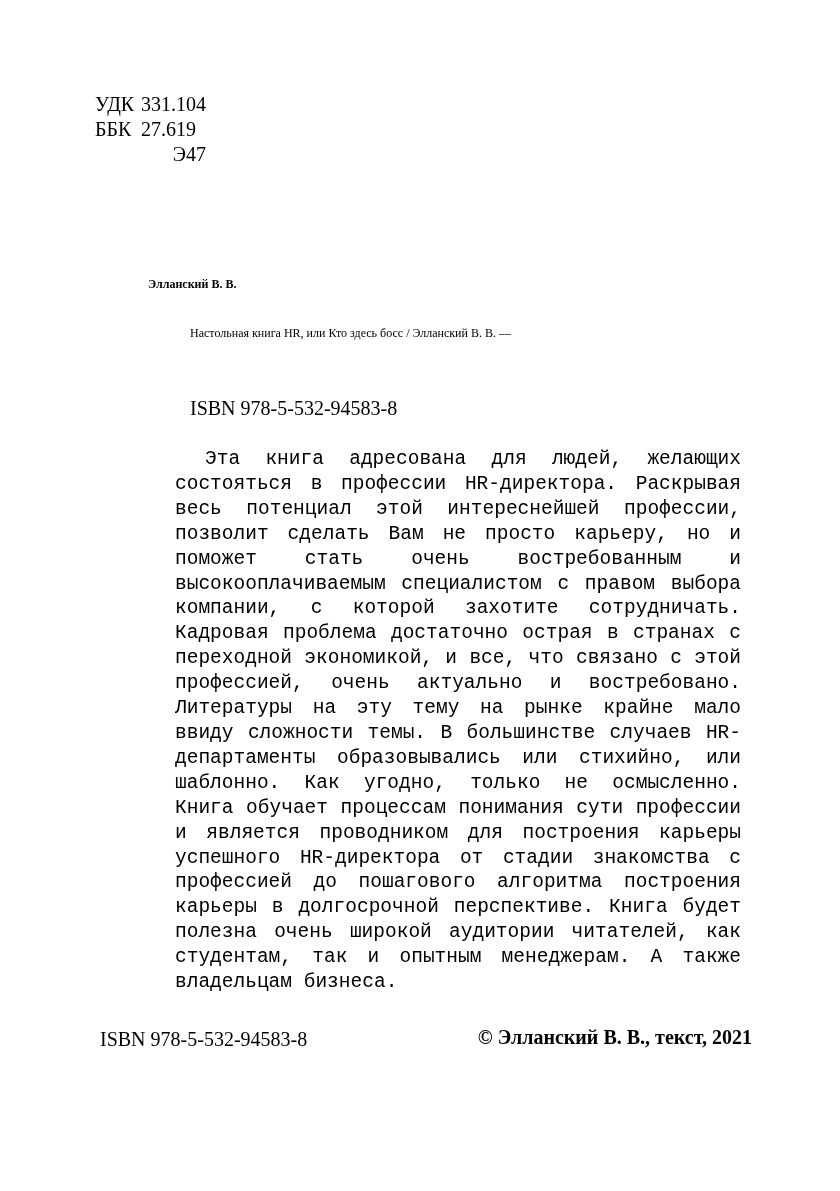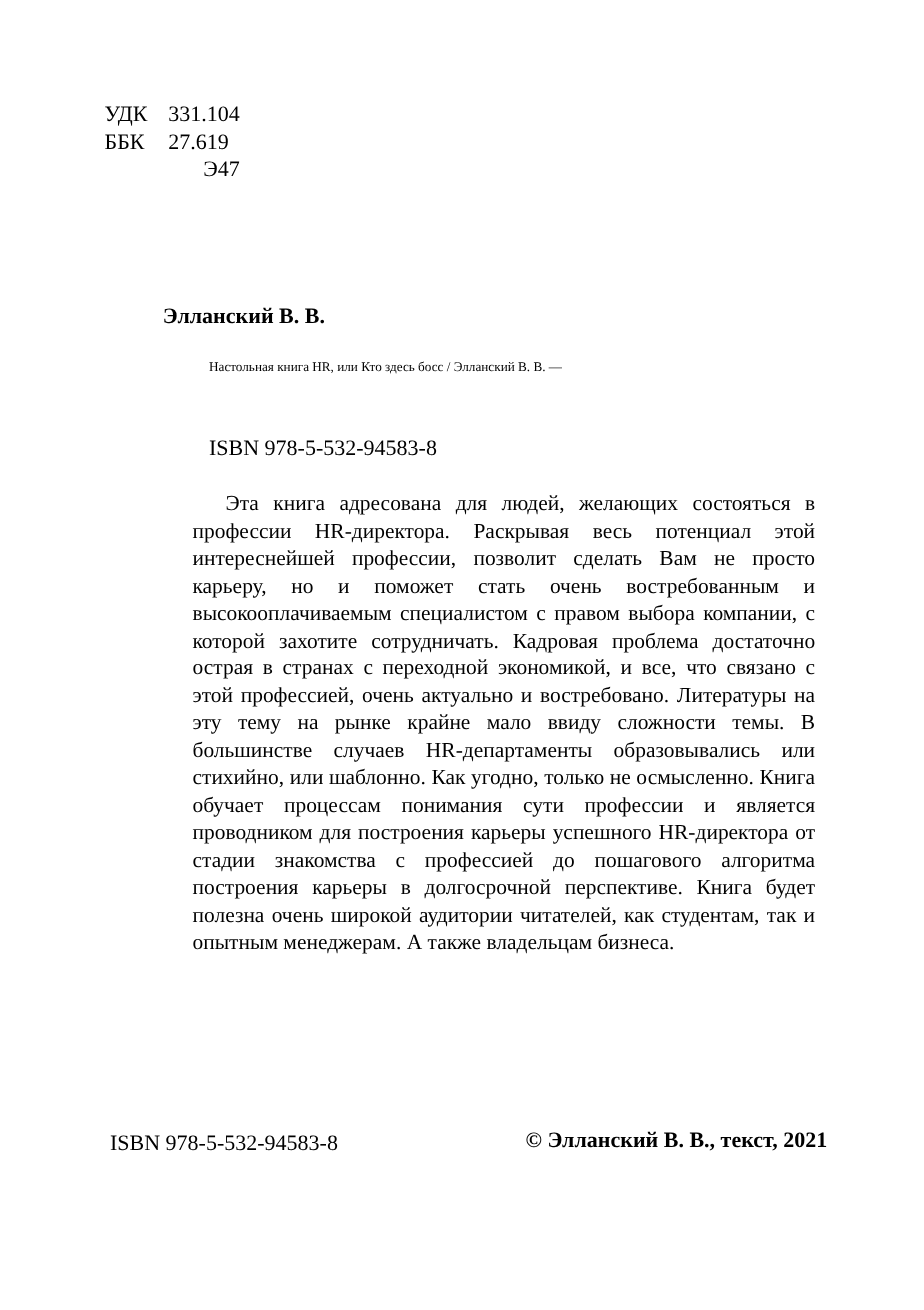--- a/index.html
+++ b/index.html
@@ -23,33 +23,32 @@
   .udk-block {
     position: absolute;
     left: 95px;
     top: 92px;
     font-size: 20px;
     line-height: 25px;
   }
   .udk-line .lbl {
     display: inline-block;
     min-width: 46px;
-    margin-right: 12px;
   }
   .author-code {
     margin-left: 55px;
     text-align: right;
   }
 
   
   .author {
     position: absolute;
     left: 148px;
     top: 277px;
-    font-size: 20px;
+    font-size: 12px;
     font-weight: bold;
   }
 
   
   .catalog-entry {
     position: absolute;
     left: 190px;
     top: 320px;
     font-size: 12px;
     line-height: 26px;
@@ -69,20 +68,21 @@
   
   .annotation {
     position: absolute;
     left: 175px;
     top: 447px;
     width: 566px;
     font-size: 19.5px;
     line-height: 24.9px;
     text-align: justify;
     text-indent: 30px;
+    font-family: Liberation Mono, monospace;
   }
 
   
   .footer {
     position: absolute;
     left: 100px;
     right: 88px;
     top: 1024px;
     display: flex;
     justify-content: space-between;

